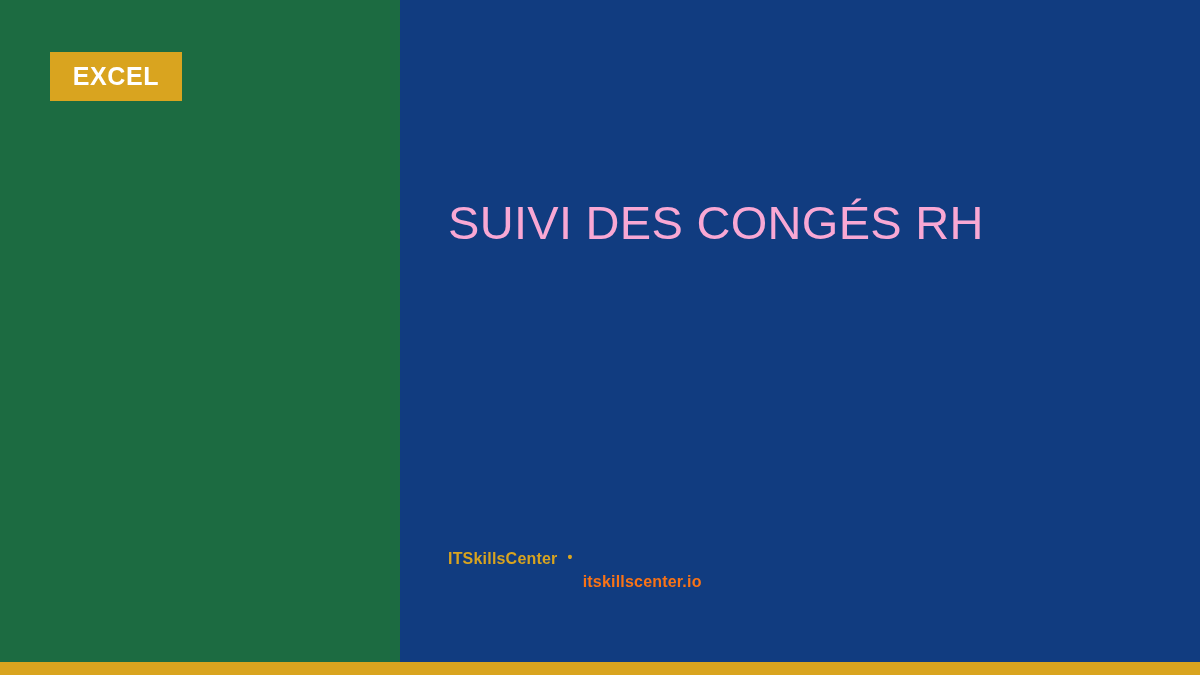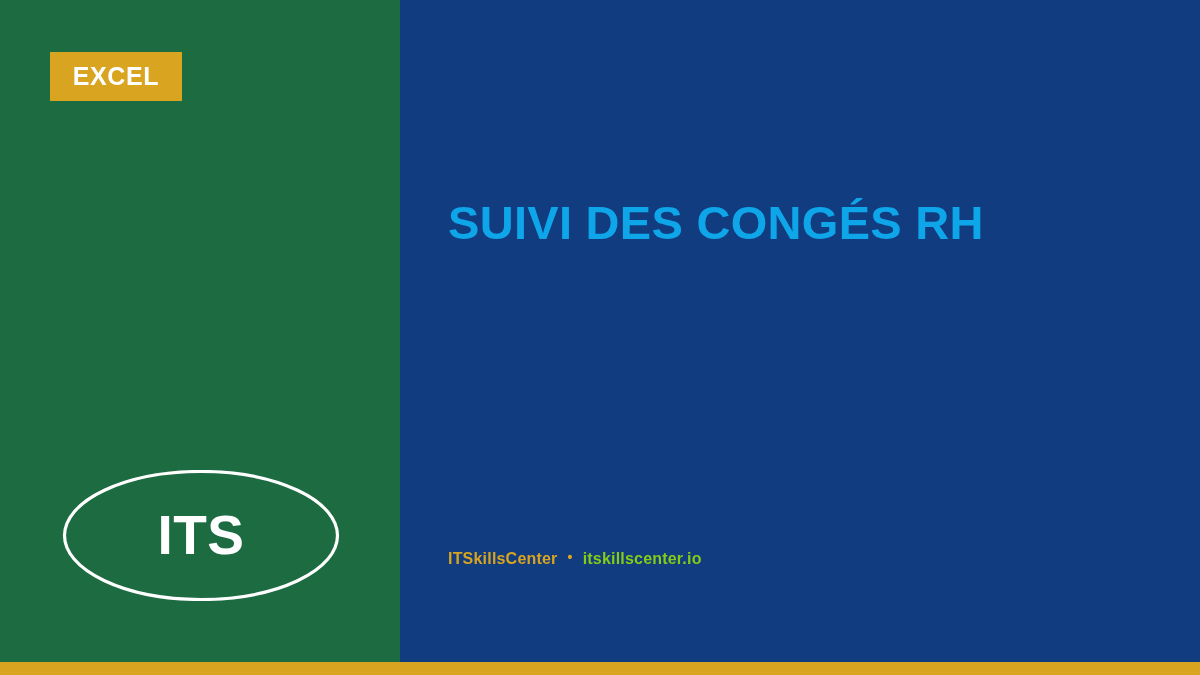--- a/index.html
+++ b/index.html
@@ -83,23 +83,23 @@
     letter-spacing: 0.5px;
     line-height: 1;
   }
 
   
   #slide-title {
     position: absolute;
     left: 448px;
     top: 196px;
     width: 700px;
-    color: #0ea5e9;
+    color: #f9a8d4;
     font-size: 47px;
-    font-weight: bold;
+    font-weight: normal;
     letter-spacing: 0.3px;
     line-height: 1.15;
   }
 
   
   #footer-block {
     position: absolute;
     left: 448px;
     top: 533px;
     width: 700px;
@@ -119,21 +119,21 @@
     font-weight: bold;
     letter-spacing: 0.2px;
     line-height: 1.2;
   }
   #footer-brand-name { color: #d9a41f; }
   #footer-separator {
     color: #d9a41f;
     margin: 0 10px;
     font-size: 14px;
   }
-  #footer-website { color: #84cc16; }
+  #footer-website { color: #f97316; margin-top: 23px; }
 
   
   #bottom-bar {
     position: absolute;
     left: 0;
     top: 662px;
     width: 1200px;
     height: 13px;
     background: #d9a41f;
   }
@@ -144,26 +144,20 @@
 <div id="slide">
 
   <div id="left-panel"></div>
 
   <div id="right-panel"></div>
 
   <div id="excel-badge">
     <span id="excel-badge-label">EXCEL</span>
   </div>
 
-  <div id="its-logo">
-    <svg viewBox="0 0 278 131" xmlns="http://www.w3.org/2000/svg">
-      <ellipse cx="139" cy="65.5" rx="136.5" ry="64" fill="none" stroke="#ffffff" stroke-width="3.2"></ellipse>
-    </svg>
-    <div id="its-logo-text">ITS</div>
-  </div>
 
   <h1 id="slide-title">SUIVI DES CONGÉS RH</h1>
 
   <div id="footer-block">
     <div id="footer-brand-line">
       <span id="footer-brand-name">ITSkillsCenter</span>
       <span id="footer-separator">•</span>
       <span id="footer-website">itskillscenter.io</span>
     </div>
   </div>

